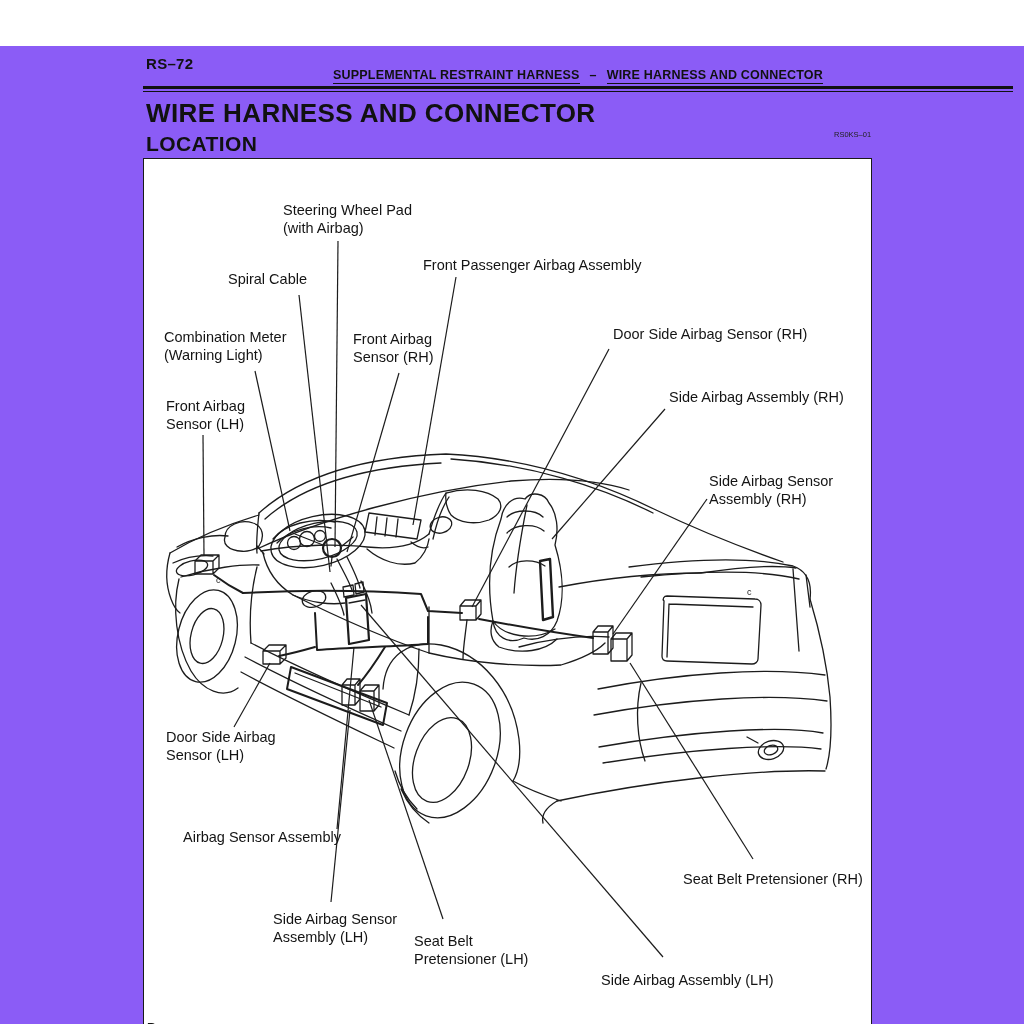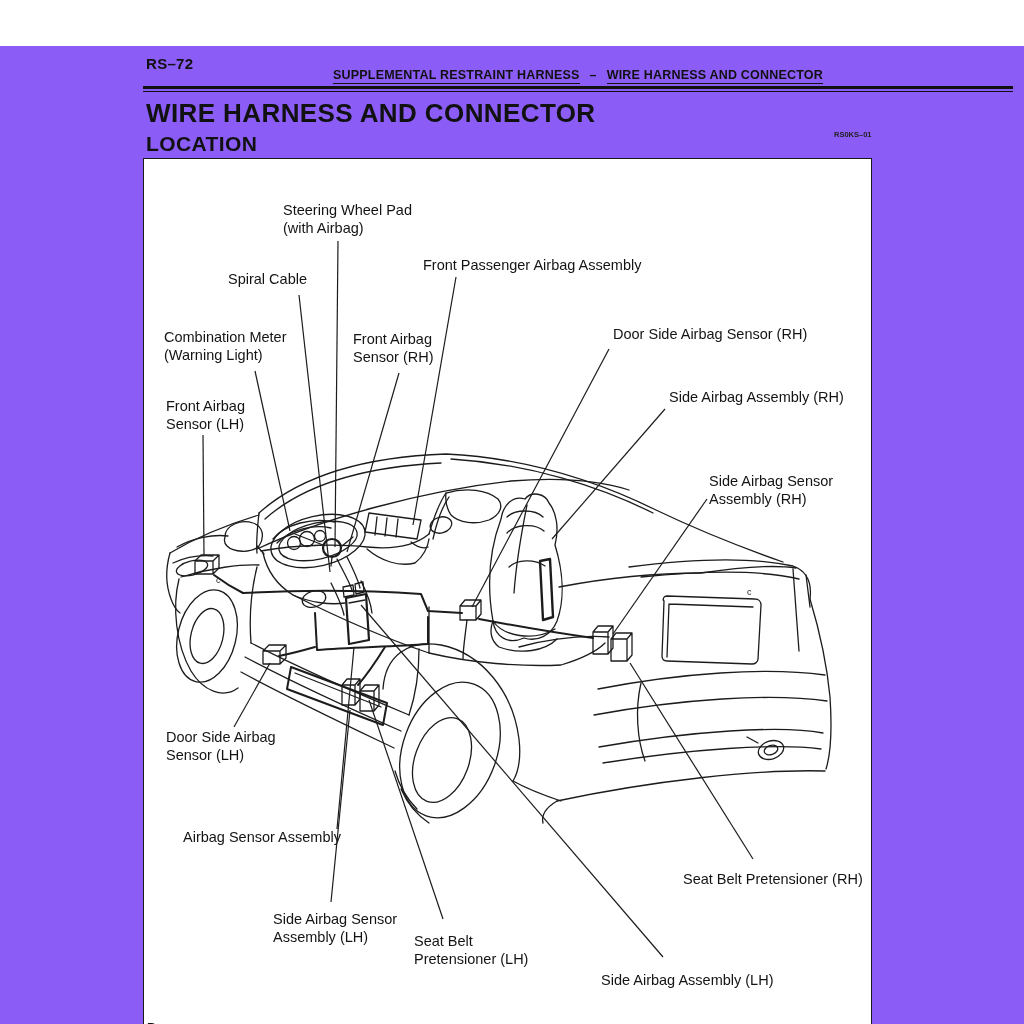--- a/index.html
+++ b/index.html
@@ -9,21 +9,21 @@
   }
   .abs{position:absolute;}
   .page-number{left:146px;top:9px;font-size:15px;font-weight:700;letter-spacing:.3px;}
   .running-header{left:143px;top:22px;width:870px;text-align:center;font-size:12.5px;font-weight:700;letter-spacing:.2px;}
   .running-header .seg{border-bottom:1.5px solid #111;padding-bottom:1px;}
   .running-header .sep{padding:0 10px;}
   .rule-heavy{left:143px;top:40px;width:870px;height:2.5px;background:#111;}
   .rule-thin{left:143px;top:45px;width:870px;height:1px;background:#111;}
   .doc-title{left:146px;top:52px;font-size:26px;font-weight:700;letter-spacing:.4px;}
   .doc-subtitle{left:146px;top:86px;font-size:21px;font-weight:700;letter-spacing:.4px;text-align:center;}
-  .doc-code{left:834px;top:84px;font-size:7.5px;font-weight:700;color:#222;}
+  .doc-code{left:834px;top:84px;font-size:7.5px;font-weight:400;color:#222;}
   .figure-box{
     left:143px;top:112px;width:729px;height:881px;
     border:1.6px solid #1a1a1a;border-bottom-width:2.6px;box-sizing:border-box;background:#fff;
   }
   .figure-box svg{position:absolute;left:0;top:0;}
   .footer-left{left:147px;top:974px;font-size:13px;font-weight:700;}
   .footer-right{left:837px;top:976px;font-size:11px;font-weight:400;text-align:right;}
   text.lbl{font-family:"Liberation Sans",sans-serif;font-size:14.5px;fill:#141414;}
   text.clip{font-family:"Liberation Sans",sans-serif;font-size:9px;fill:#222;}
 </style>

